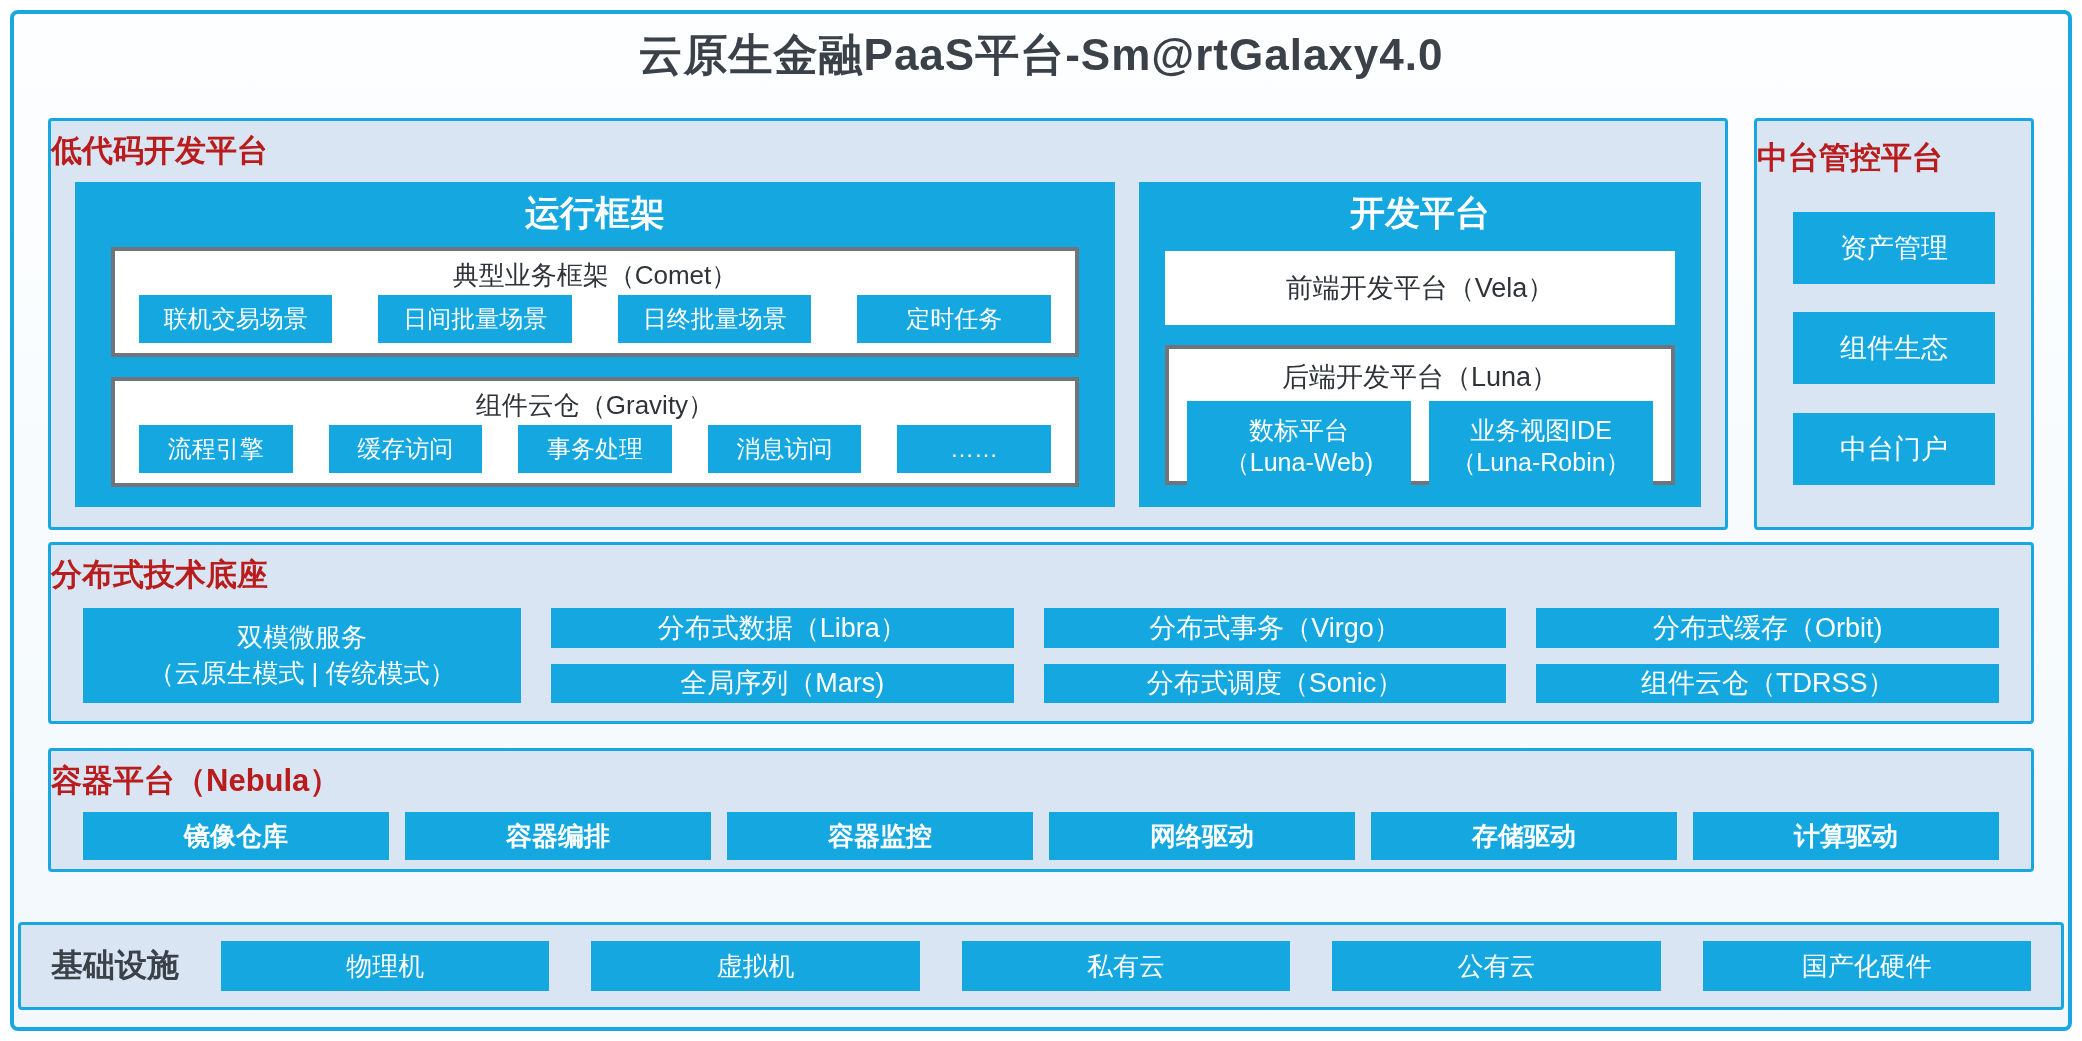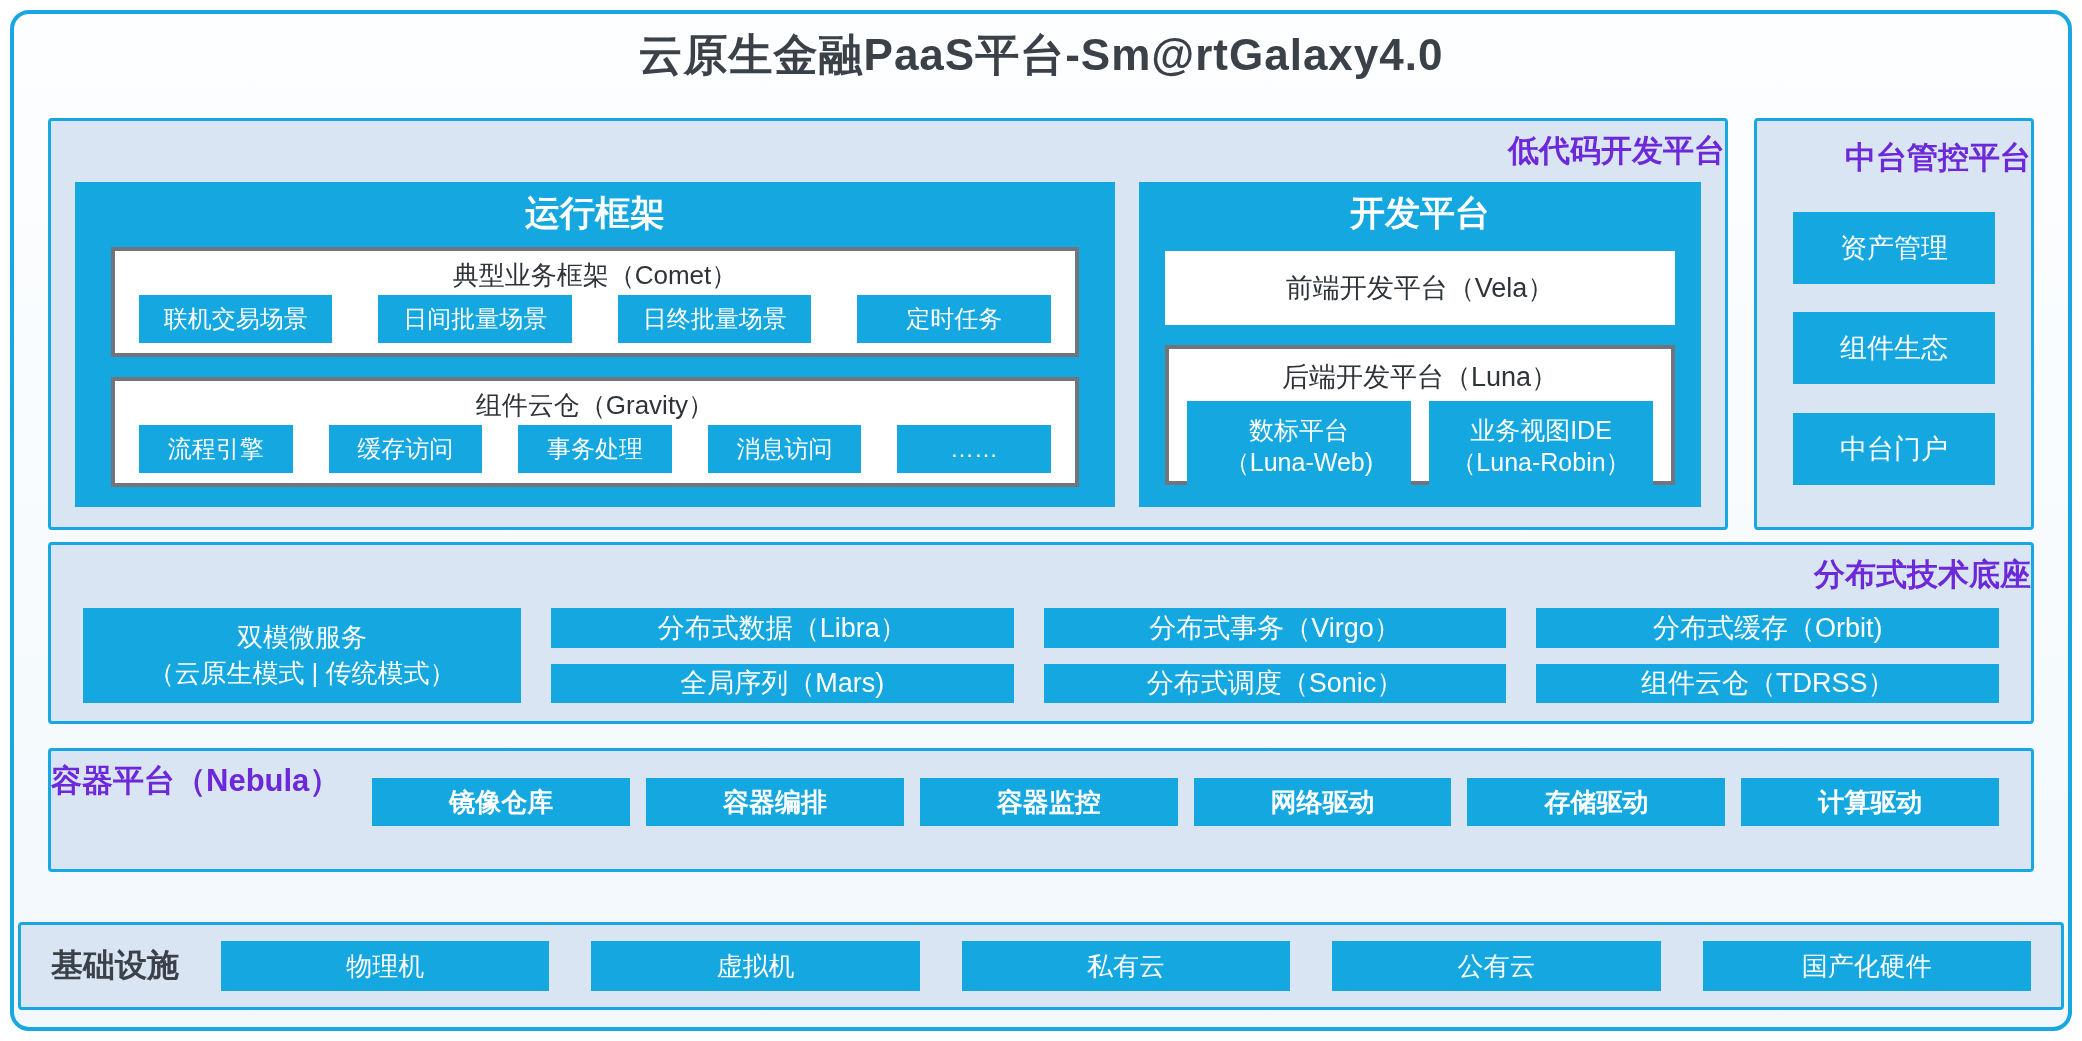--- a/index.html
+++ b/index.html
@@ -5,33 +5,33 @@
   * { margin:0; padding:0; box-sizing:border-box; }
   html,body { background:#ffffff; }
   .canvas {
     position:relative; width:2082px; height:1041px;
     background:#ffffff;
     font-family:"Liberation Sans","DejaVu Sans",sans-serif;
     overflow:hidden;
   }
   .frame {
     position:absolute; left:10px; top:10px; right:10px; bottom:10px;
-    border:4px solid #18a7e0; border-radius:19px;
+    border:4px solid #18a7e0; border-radius:8px;
     background:linear-gradient(180deg,#fdfeff 0%,#f2f8fc 100%);
     display:flex; flex-direction:column;
   }
   .main-title {
     margin-top:10px; height:62px; line-height:62px; text-align:center;
     font-size:44px; font-weight:700; color:#3b4149; letter-spacing:1px;
   }
   .panel {
     background:#d9e5f2; border:3px solid #18a7e0; border-radius:4px;
   }
   .panel-title {
-    text-align:right; font-weight:700; font-size:31px; color:#6d28d9;
+    text-align:left; font-weight:700; font-size:31px; color:#b91c1c;
     padding:9px 0 10px;
   }
   .top-row { display:flex; gap:26px; margin:32px 34px 0; height:412px; }
 
   .lowcode { flex:1; display:flex; flex-direction:column; min-width:0; }
   .lowcode-body { flex:1; display:flex; gap:24px; padding:0 24px 20px; min-height:0; }
 
   .cyan-panel { background:#14a7e0; display:flex; flex-direction:column; min-height:0; min-width:0; }
   .runtime { flex:1.85; }
   .dev { flex:1; }
@@ -59,21 +59,21 @@
   .midplatform .panel-title { padding:16px 0 4px; }
   .mid-buttons { flex:1; display:flex; flex-direction:column; justify-content:space-evenly; padding:0 36px 14px; }
   .mid-buttons .btn { height:72px; font-size:27px; }
 
   .distributed { margin:12px 34px 0; height:182px; display:flex; flex-direction:column; }
   .dist-body { flex:1; display:flex; gap:30px; padding:2px 32px 18px; min-height:0; }
   .dual-mode { width:438px; flex-direction:column; line-height:1.35; font-size:26px; }
   .dist-col { flex:1; display:flex; flex-direction:column; gap:16px; min-width:0; }
   .dist-col .btn { flex:1; font-size:27px; }
 
-  .nebula { margin:24px 34px 0; height:124px; display:flex; flex-direction:row; }
+  .nebula { margin:24px 34px 0; height:124px; display:flex; flex-direction:column; }
   .nebula-row { flex:1; display:flex; gap:16px; padding:0 32px 16px; align-items:center;font-weight:bold; }
   .nebula-row .btn { flex:1; height:48px; font-size:26px; }
 
   .infra { margin:50px 4px 0; height:88px; display:flex; align-items:center; padding:0 30px; gap:42px; }
   .infra-label { font-size:32px; font-weight:700; color:#3b4149; white-space:nowrap; }
   .infra .btn { flex:1; height:50px; font-size:26px; }
 </style>
 </head>
 <body>
 

